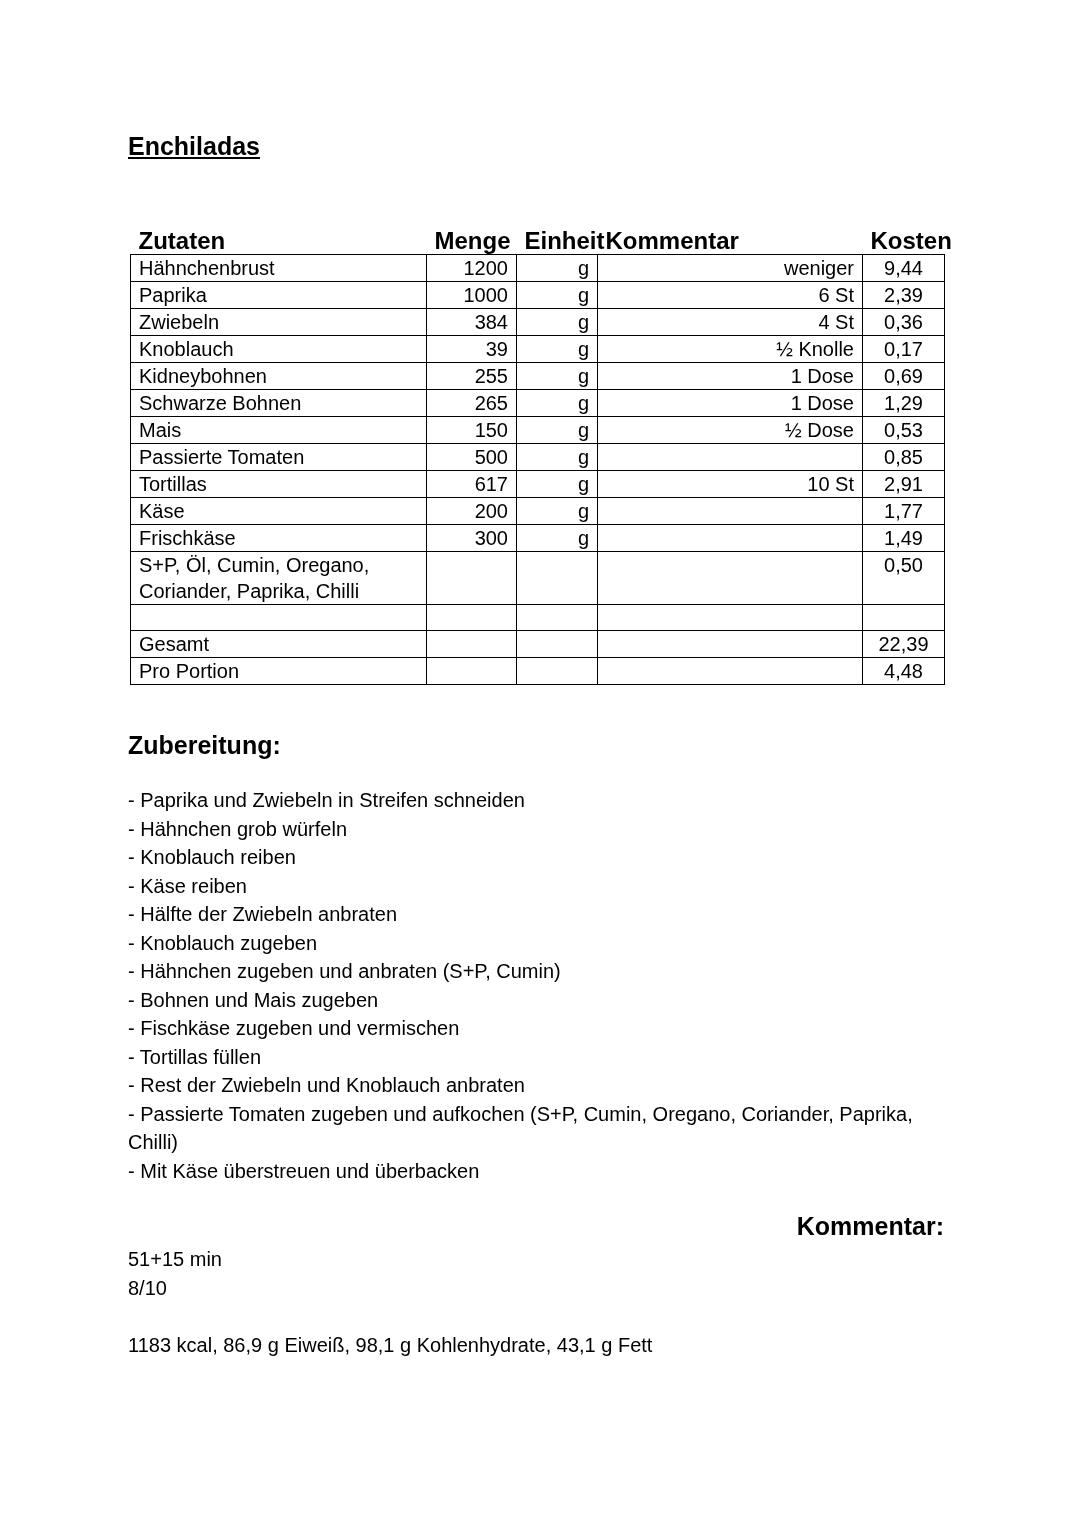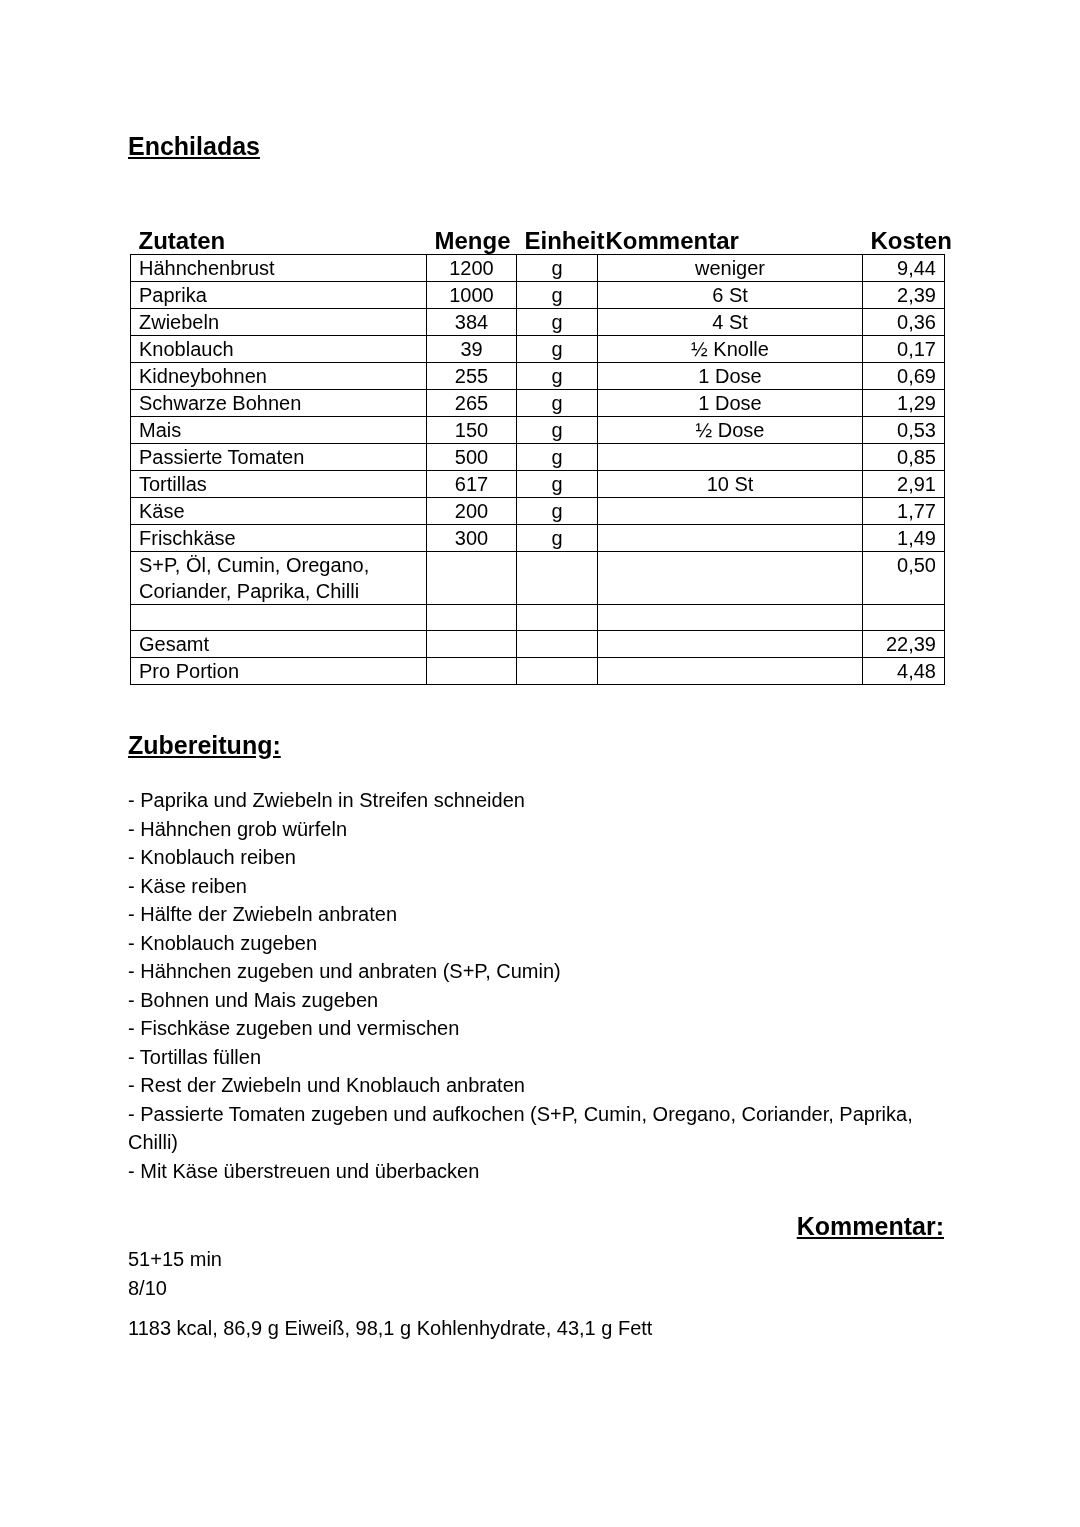--- a/index.html
+++ b/index.html
@@ -41,38 +41,37 @@
     border: 1.5px solid #000000;
     font-size: 20px;
     line-height: 26px;
     height: 26px;
     padding: 0 8px;
     box-sizing: border-box;
     vertical-align: top;
     overflow: hidden;
   }
   .al { text-align: left; }
-  .ac { text-align: center; }
-  .ar { text-align: right; margin-left: 39px; }
+  .ac { text-align: right; }
+  .ar { text-align: center; margin-left: 39px; }
   .section-heading {
     font-size: 25px;
     line-height: 30px;
     font-weight: bold;
-    text-decoration: underline;
     margin: 45px 0 26px 0;
   }
   .section-heading.tight { margin: 26px 0 4px 0; text-align: right; }
   .steps div, .comment-line {
     font-size: 20px;
     line-height: 28.5px;
   }
   .nutrition {
     font-size: 20px;
     line-height: 28.5px;
-    margin-top: 12px;
+    margin-top: 29px;
   }
 </style>
 </head>
 <body>
 
 <div class="page">
 
   <h1 class="doc-title">Enchiladas</h1>
 
   <table class="ingredients">

